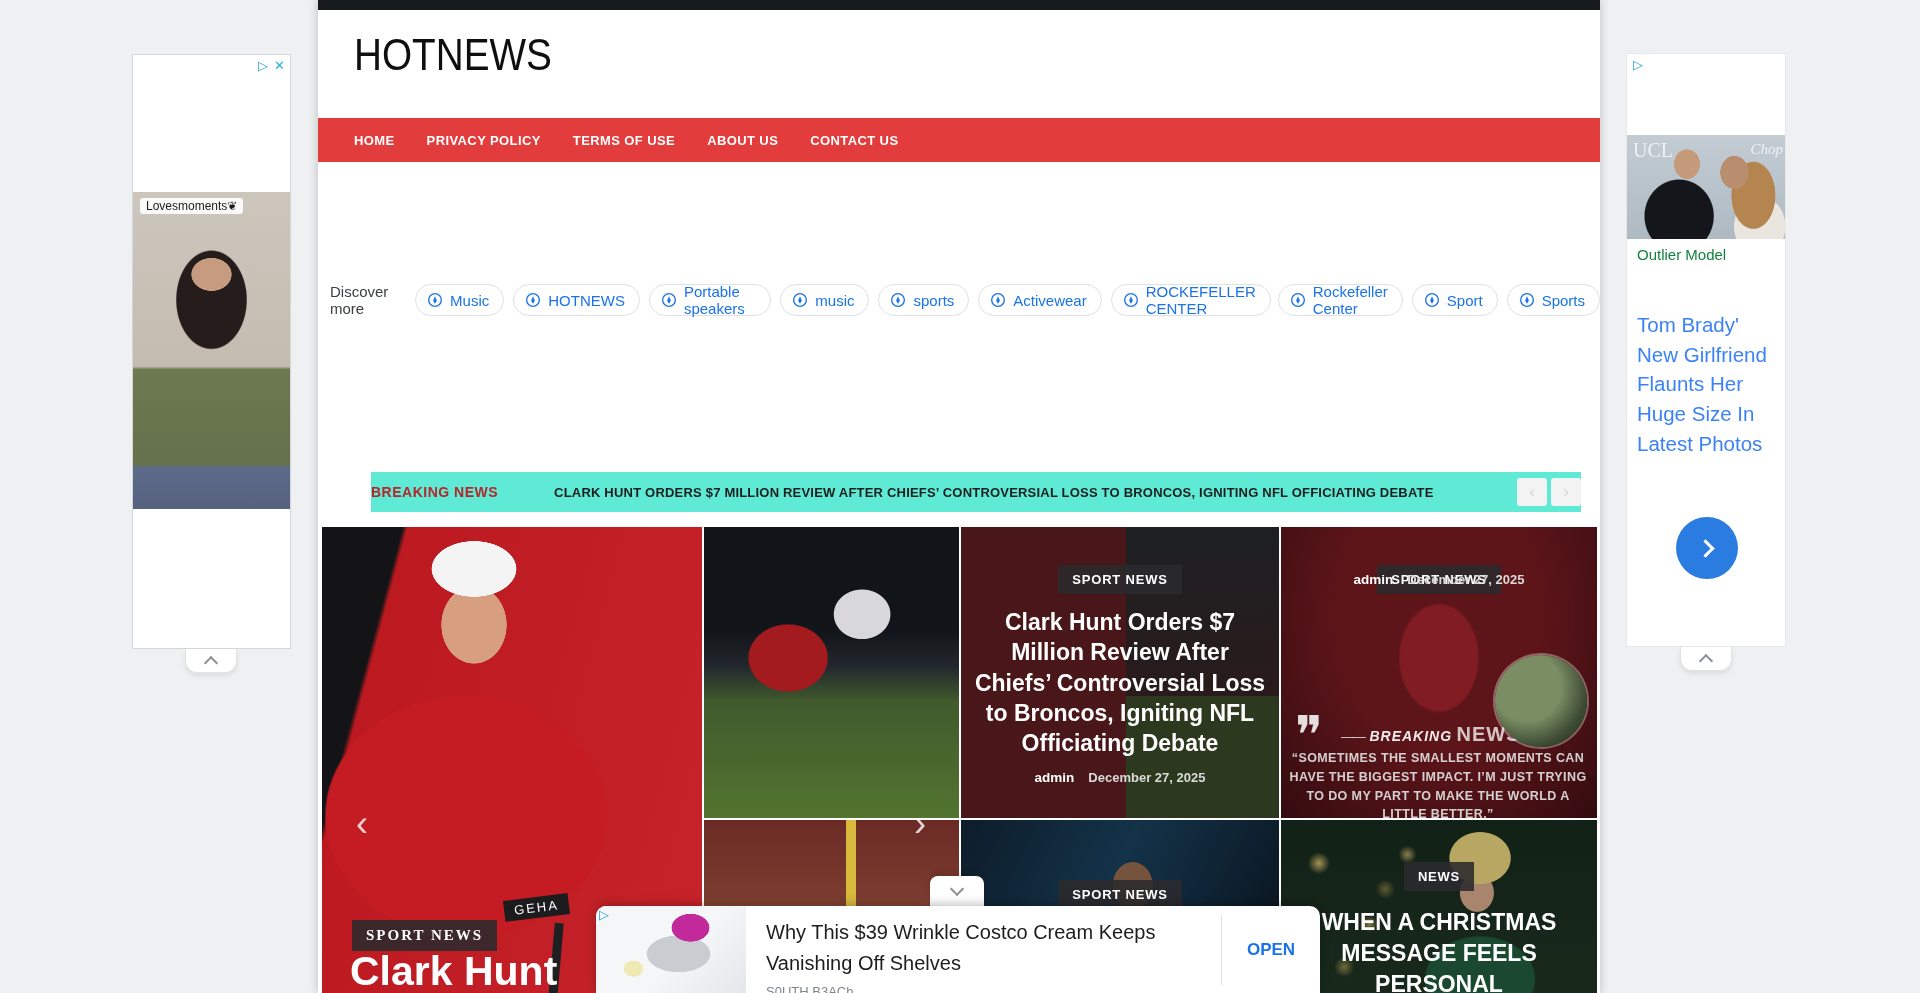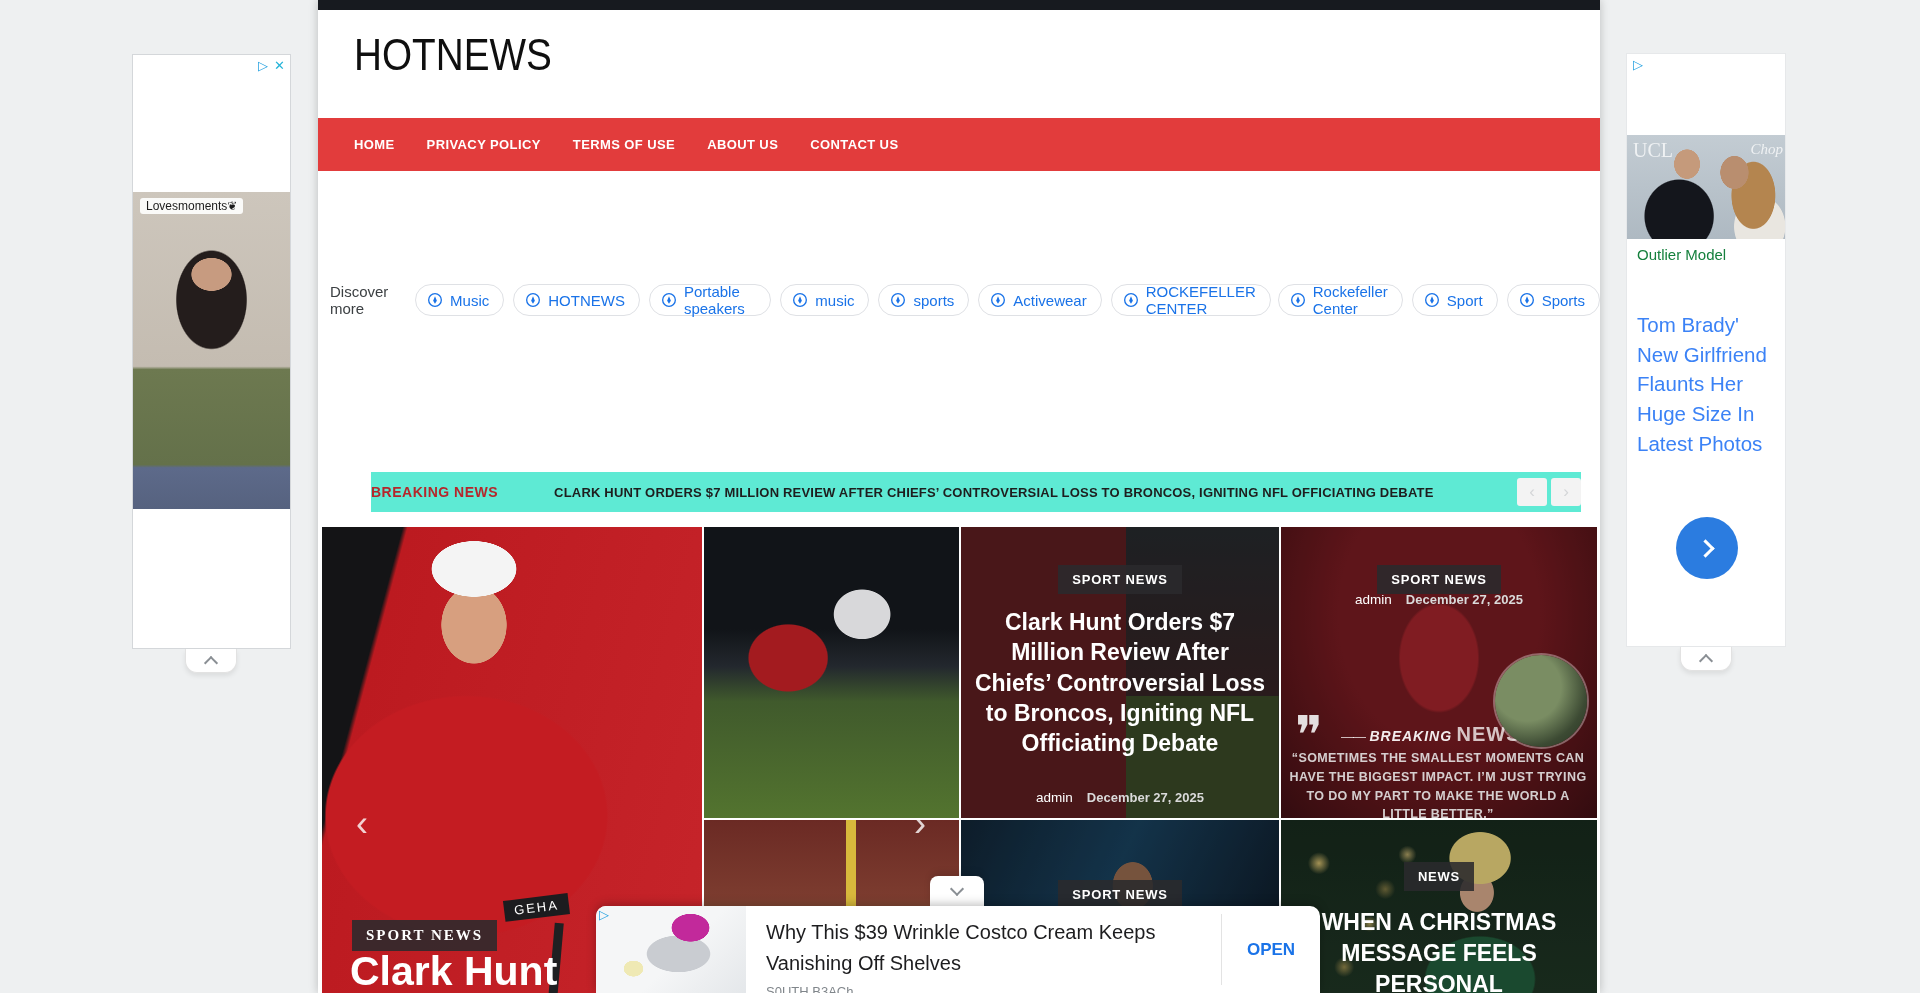--- a/index.html
+++ b/index.html
@@ -7,21 +7,21 @@
   #screen {
     position:relative; width:1920px; height:993px; overflow:hidden;
     background:#eef0f1; font-family:"Liberation Sans", sans-serif;
   }
   
   .main-col { position:absolute; left:318px; top:0; width:1282px; height:993px;
     background:#fff; box-shadow:0 0 9px rgba(0,0,0,.22); }
   .topbar { position:absolute; left:0; top:0; width:100%; height:10px; background:#171a1f; }
   .logo { position:absolute; left:36px; top:30px; font-size:44px; font-weight:500; color:#0f0f0f;
     transform:scaleX(.88); transform-origin:left center; letter-spacing:0; }
-  .navbar { position:absolute; left:0; top:118px; width:100%; height:53px; background:#e23c3c;
+  .navbar { position:absolute; left:0; top:118px; width:100%; height:44px; background:#e23c3c;
     display:flex; align-items:center; padding-left:36px; gap:32px; }
   .navbar a { color:#fff; font-size:13px; font-weight:700; letter-spacing:.4px; text-decoration:none; cursor:pointer; }
   
   .discover { position:absolute; top:284px; left:0; width:100%; display:flex; align-items:center; gap:7px; }
   .tag-row { display:flex; gap:9px; align-items:center; }
   .tag-label { color:#3c4043; font-size:15px; padding:0 12px; height:32px; display:flex; align-items:center; }
   .pill { display:flex; align-items:center; gap:7px; height:32px; padding:0 14px 0 11px;
     border:1px solid #dfe1e5; border-radius:17px; background:#fff; color:#1a73e8; font-size:15px; cursor:pointer; }
   .pill svg { width:16px; height:16px; flex:none; }
   
@@ -32,21 +32,21 @@
   .tick-btn { width:30px; height:28px; background:#f3f3f3; border-radius:3px; margin-left:4px;
     display:flex; align-items:center; justify-content:center; color:#d4d6d8; font-size:17px; cursor:pointer; }
   
   .tile { position:absolute; overflow:hidden; background:#222; }
   .tile .overlay { position:absolute; inset:0; background:rgba(10,10,12,.45); }
   .badge { display:inline-block; background:rgba(42,42,44,.88); color:#fff; font-size:13px; font-weight:600;
     letter-spacing:.8px; padding:7px 14px; }
   .card-body { position:absolute; inset:0; display:flex; flex-direction:column; align-items:center; text-align:center; padding:0 10px; }
   .card-title { margin-top:13px; color:#fff; font-size:23px; line-height:1.32; font-weight:700; }
   .meta { display:flex; gap:14px; align-items:baseline; justify-content:center; color:#fff; }
-  .meta .author { font-size:13.5px; font-weight:400;margin-top:20px; }
+  .meta .author { font-size:13.5px; font-weight:700; }
   .meta .date { font-size:13px; color:#dadada; font-weight:700; }
   
   .hero-badge { position:absolute; left:30px; top:393px; font-family:"Liberation Serif", serif;
     font-size:15px; letter-spacing:2px; }
   .hero-title { position:absolute; left:28px; top:422px; color:#fff; font-size:41px; font-weight:600; line-height:1.1; }
   .geha-flag { position:absolute; left:182px; top:370px; background:#1c1c1f; color:#fff; font-size:13px;
     letter-spacing:2px; padding:3px 10px; transform:rotate(-7deg); }
   .mic-stand { position:absolute; left:228px; top:396px; width:9px; height:110px; background:#1f2022; transform:rotate(5deg); }
   .slide-arrow { position:absolute; color:rgba(255,255,255,.8); font-size:36px; line-height:1; cursor:pointer; z-index:5; }
   

